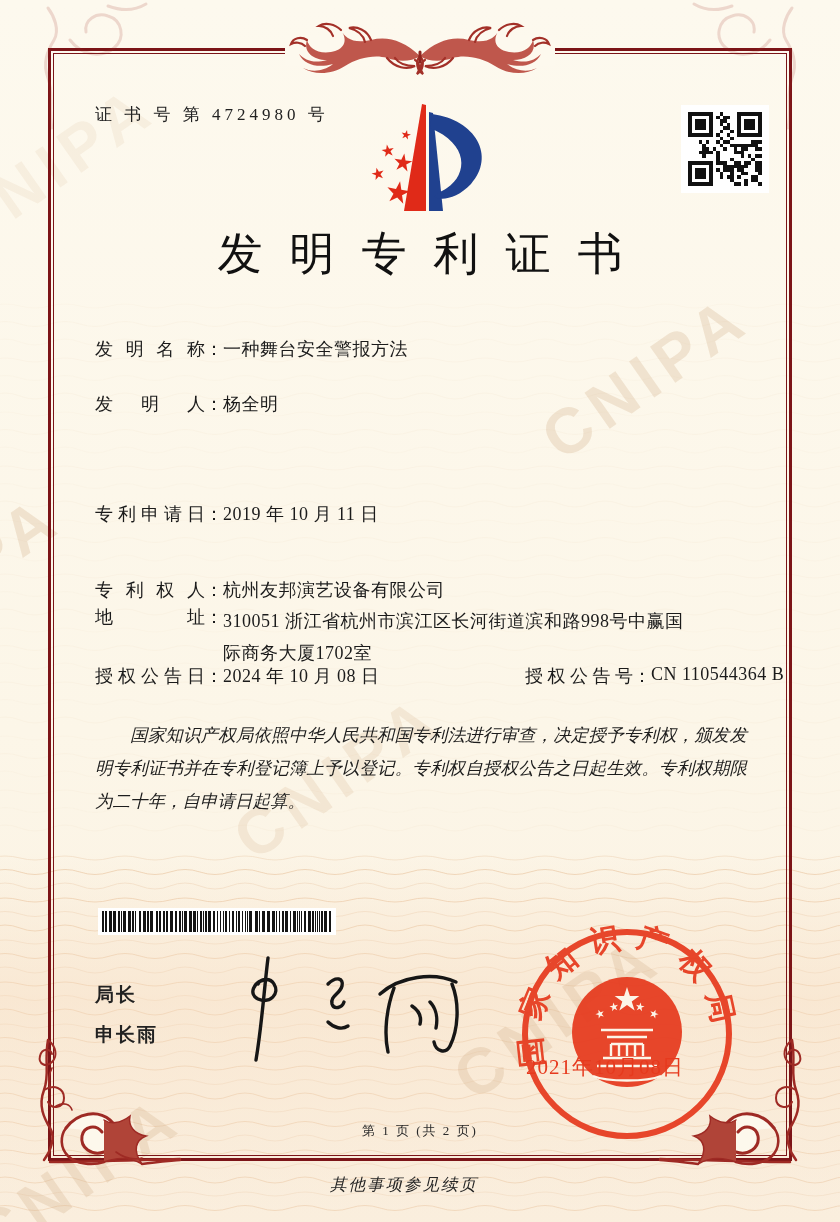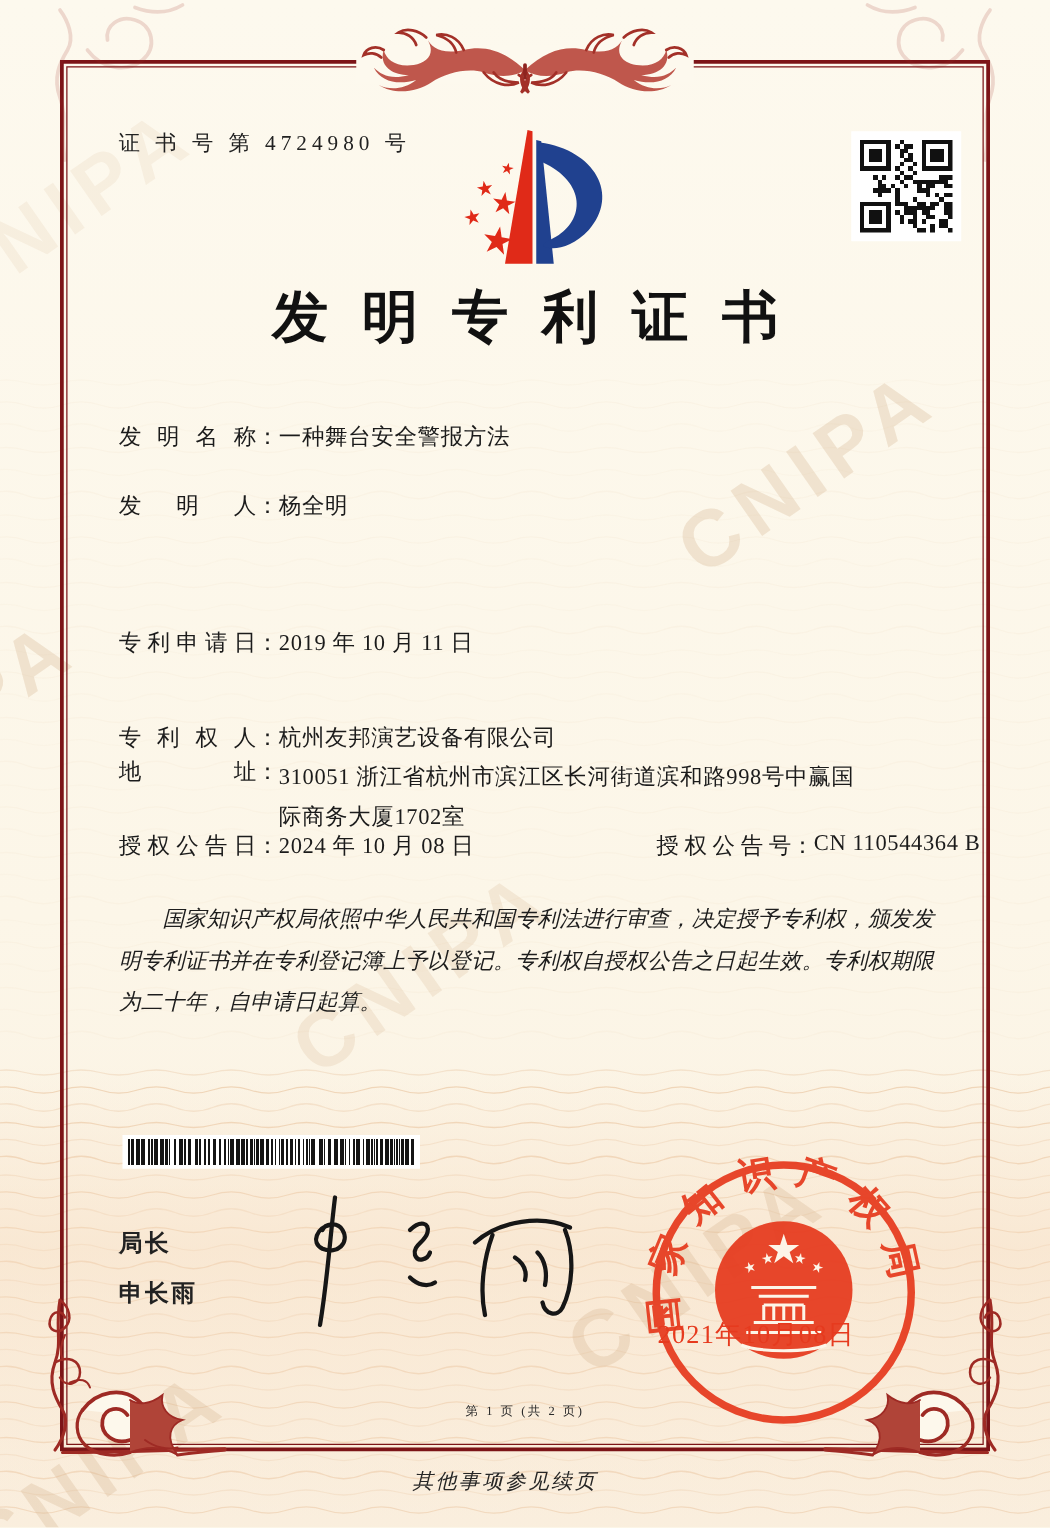--- a/index.html
+++ b/index.html
@@ -23,21 +23,21 @@
   .orn-bl{left:20px;top:1032px;}
   .orn-br{left:655px;top:1032px;transform:scaleX(-1);}
   .orn-tl{left:24px;top:-4px;transform:scaleY(-1);opacity:.16;}
   .orn-tr{left:651px;top:-4px;transform:scale(-1,-1);opacity:.16;}
 
   
   .cert-no{position:absolute;left:95px;top:103px;font-size:17px;letter-spacing:4px;color:#212121;text-align:center;}
   .logo{position:absolute;left:338px;top:100px;width:164px;height:116px;}
   .qr-box{position:absolute;left:681px;top:105px;width:88px;height:88px;background:#fff;}
   .qr{position:absolute;left:7px;top:7px;width:74px;height:74px;}
-  .title{position:absolute;left:0;top:224px;width:840px;text-align:center;font-size:45px;font-weight:bold;
+  .title{position:absolute;left:0;top:224px;width:840px;text-align:center;font-size:45px;font-weight:normal;
     color:#111;letter-spacing:27px;text-indent:27px;}
 
   
   .field{position:absolute;left:95px;font-size:18px;color:#1b1b1b;white-space:nowrap;}
   .field .lab{display:inline-block;width:110px;text-align:justify;text-align-last:justify;vertical-align:top;}
   .field .colon{display:inline-block;width:18px;vertical-align:top;}
   .field .val{display:inline-block;vertical-align:top;letter-spacing:.5px;}
   .addr-val{display:inline-block;vertical-align:top;line-height:32px;letter-spacing:.5px;}
   .grant2{position:absolute;left:430px;top:0;}
   .grant2 .lab2{display:inline-block;width:108px;text-align:justify;text-align-last:justify;vertical-align:top;}
@@ -51,21 +51,21 @@
   .barcode-strip{position:absolute;left:98px;top:908px;width:238px;height:27px;background:#fff;}
   .barcode{position:absolute;left:4px;top:3px;width:230px;height:21px;}
   .officer{position:absolute;left:95px;font-family:"Liberation Sans","DejaVu Sans",sans-serif;
     font-weight:bold;font-size:19px;color:#222;letter-spacing:2px;}
   .officer-title{top:982px;}
   .officer-name{top:1022px;}
   .signature{position:absolute;left:228px;top:950px;width:250px;height:118px;}
   .seal{position:absolute;left:516px;top:923px;width:222px;height:222px;}
   .seal-date{position:absolute;left:500px;top:1053px;width:210px;text-align:center;font-size:21px;
     font-weight:normal;color:#e63a1e;letter-spacing:1px;}
-  .page-indicator{position:absolute;left:0;top:1122px;width:840px;text-align:center;font-size:10px;color:#2a2a2a;letter-spacing:2px;}
+  .page-indicator{position:absolute;left:0;top:1122px;width:840px;text-align:center;font-size:13px;color:#2a2a2a;letter-spacing:2px;}
   .footer-note{position:absolute;left:330px;top:1174px;font-size:16.5px;font-style:italic;color:#262626;letter-spacing:2px;}
 </style>
 </head>
 <body>
 
 <div class="page">
 
   <svg class="waves-mid" viewBox="0 0 840 560" preserveAspectRatio="none">
       <g id="wavesMid">
         <path d="M-10 6 q 15 -4 30 0 q 15 4 30 0 q 15 -4 30 0 q 15 4 30 0 q 15 -4 30 0 q 15 4 30 0 q 15 -4 30 0 q 15 4 30 0 q 15 -4 30 0 q 15 4 30 0 q 15 -4 30 0 q 15 4 30 0 q 15 -4 30 0 q 15 4 30 0 q 15 -4 30 0 q 15 4 30 0 q 15 -4 30 0 q 15 4 30 0 q 15 -4 30 0 q 15 4 30 0 q 15 -4 30 0 q 15 4 30 0 q 15 -4 30 0 q 15 4 30 0 q 15 -4 30 0 q 15 4 30 0 q 15 -4 30 0 q 15 4 30 0 q 15 -4 30 0 q 15 4 30 0" fill="none" stroke="#f4e8d4" stroke-width="1" opacity="0.55"></path>

